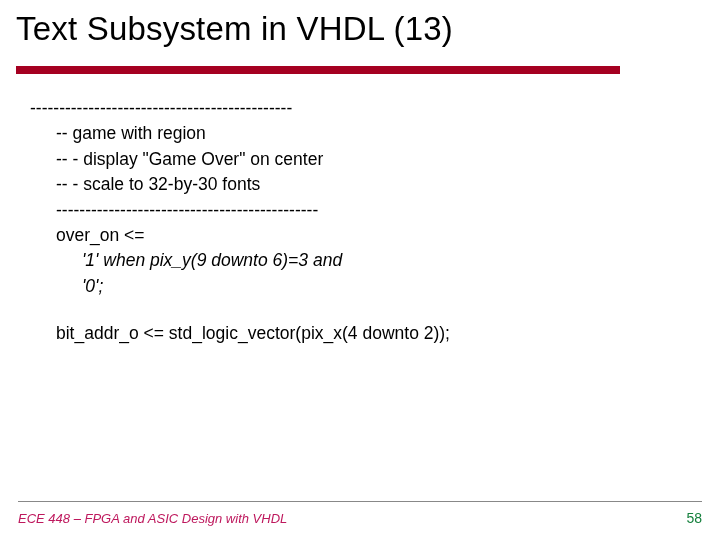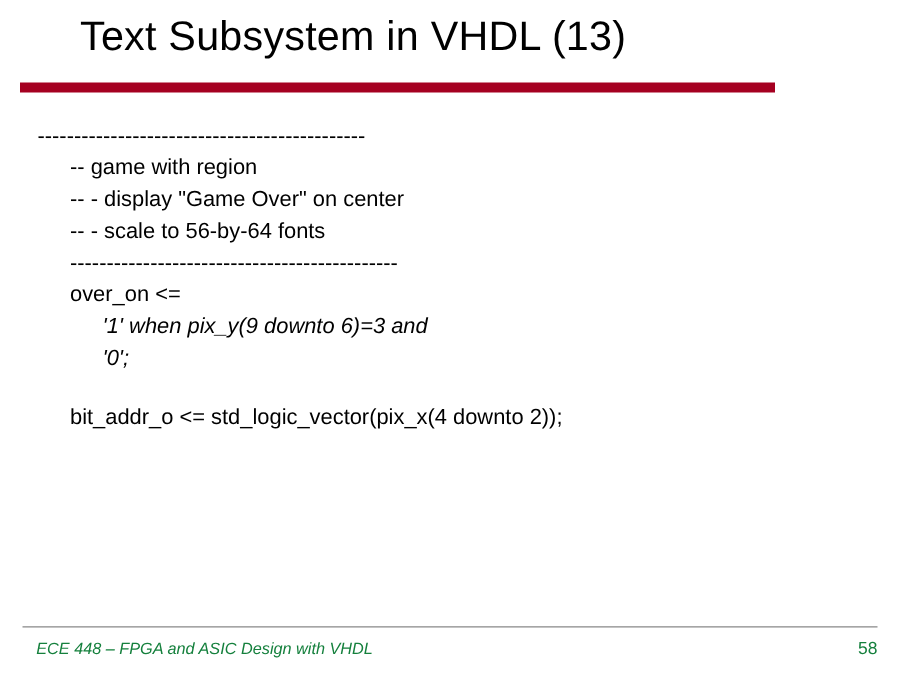--- a/index.html
+++ b/index.html
@@ -1,40 +1,40 @@
 <!DOCTYPE html>
 <html><head>
 <meta charset="utf-8">
 <style>
   * { box-sizing: border-box; margin: 0; padding: 0; }
   html, body { width: 720px; height: 540px; overflow: hidden; background: #fff; font-family: Arial, Helvetica, sans-serif; }
   .slide { position: relative; width: 720px; height: 540px; }
-  .title { position: absolute; left: 16px; top: 10px; font-size: 33px; font-weight: 400; color: #000; letter-spacing: 0.2px; margin-left: 48px; }
+  .title { position: absolute; left: 16px; top: 10px; font-size: 33px; font-weight: 400; color: #000; letter-spacing: 0.2px; }
   .rule { position: absolute; left: 16px; top: 66px; width: 604px; height: 8px; background: #a50021; }
   .body { position: absolute; left: 30px; top: 96px; width: 660px; font-size: 17.5px; color: #000; line-height: 1.45; font-family: Arial, Helvetica, sans-serif; }
   .indent1 { padding-left: 26px; }
   .indent2 { padding-left: 52px; font-style: italic; }
   .indent3 { padding-left: 106px; }
   .blank { height: 22px; }
   .footer-rule { position: absolute; left: 18px; bottom: 38px; width: 684px; height: 1px; background: #888; }
-  .footer-left { position: absolute; left: 18px; bottom: 14px; font-size: 13px; color: #15803d; font-style: italic; font-family: Arial, Helvetica, sans-serif; margin-left: 11px; }
+  .footer-left { position: absolute; left: 18px; bottom: 14px; font-size: 13px; color: #be185d; font-style: italic; font-family: Arial, Helvetica, sans-serif; }
   .footer-right { position: absolute; right: 18px; bottom: 14px; font-size: 14px; color: #15803d; font-family: Arial, Helvetica, sans-serif; }
 </style>
 </head>
 <body>
 
 <div class="slide">
   <div class="title">Text Subsystem in VHDL (13)</div>
   <div class="rule"></div>
 
   <div class="body">
     <div>---------------------------------------------</div>
     <div class="indent1">-- game with region</div>
     <div class="indent1">--  - display "Game Over" on center</div>
-    <div class="indent1">--  - scale to 56-by-64 fonts</div>
+    <div class="indent1">--  - scale to 32-by-30 fonts</div>
     <div class="indent1">---------------------------------------------</div>
     <div class="indent1">over_on &lt;=</div>
     <div class="indent2">'1' when pix_y(9 downto 6)=3 and</div>
     <div class="indent2">'0';</div>
     <div class="blank"></div>
     <div class="indent1">bit_addr_o &lt;= std_logic_vector(pix_x(4 downto 2));</div>
   </div>
 
   <div class="footer-rule"></div>
   <div class="footer-left">ECE 448 – FPGA and ASIC Design with VHDL</div>

